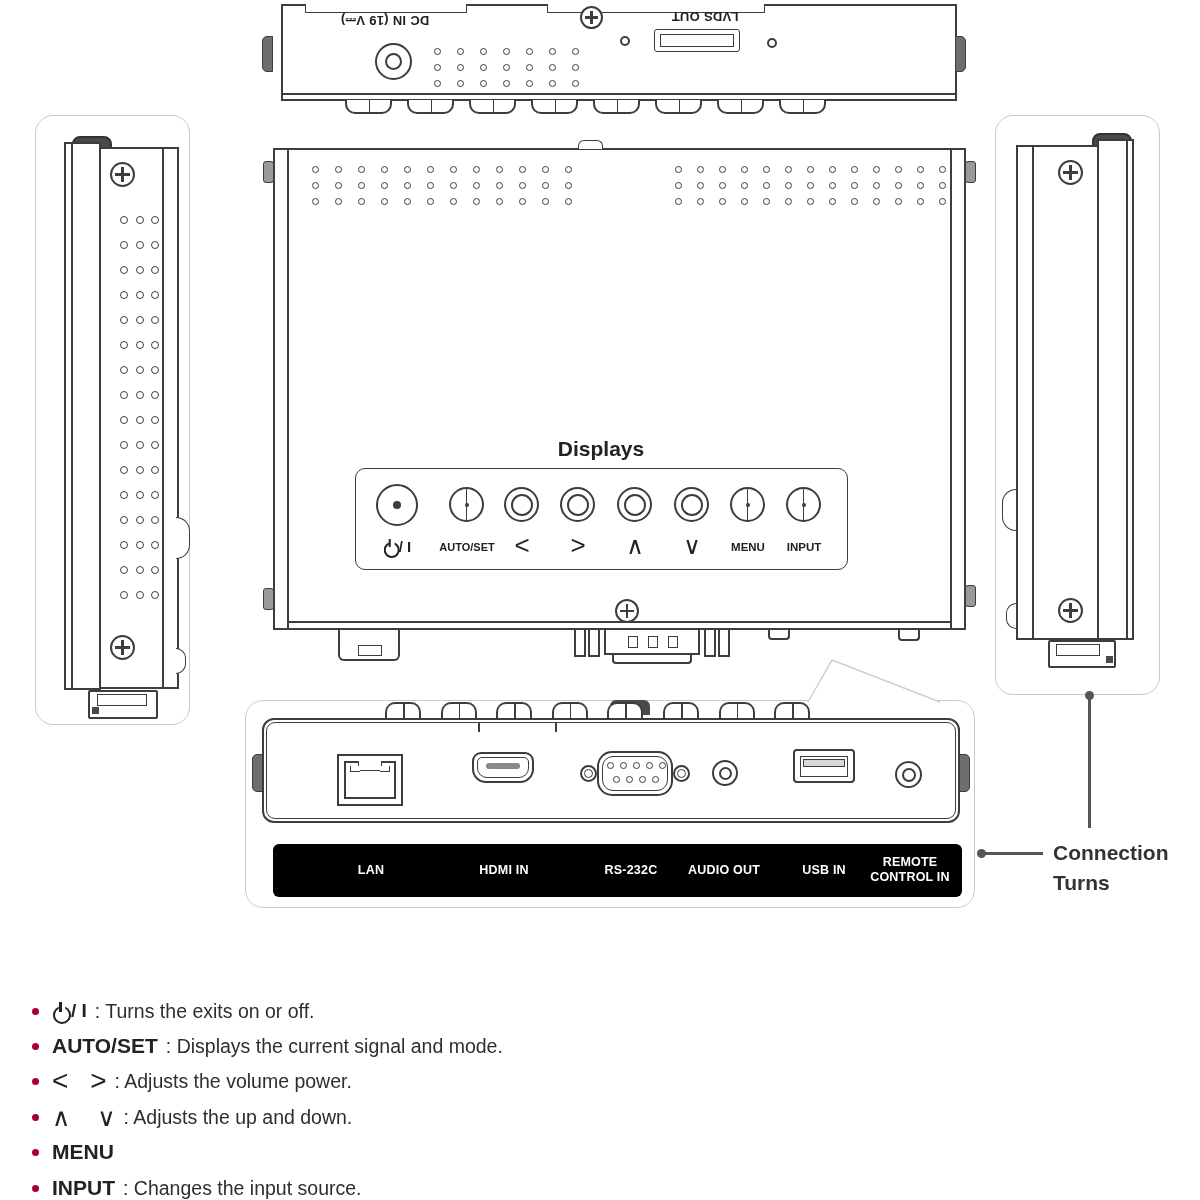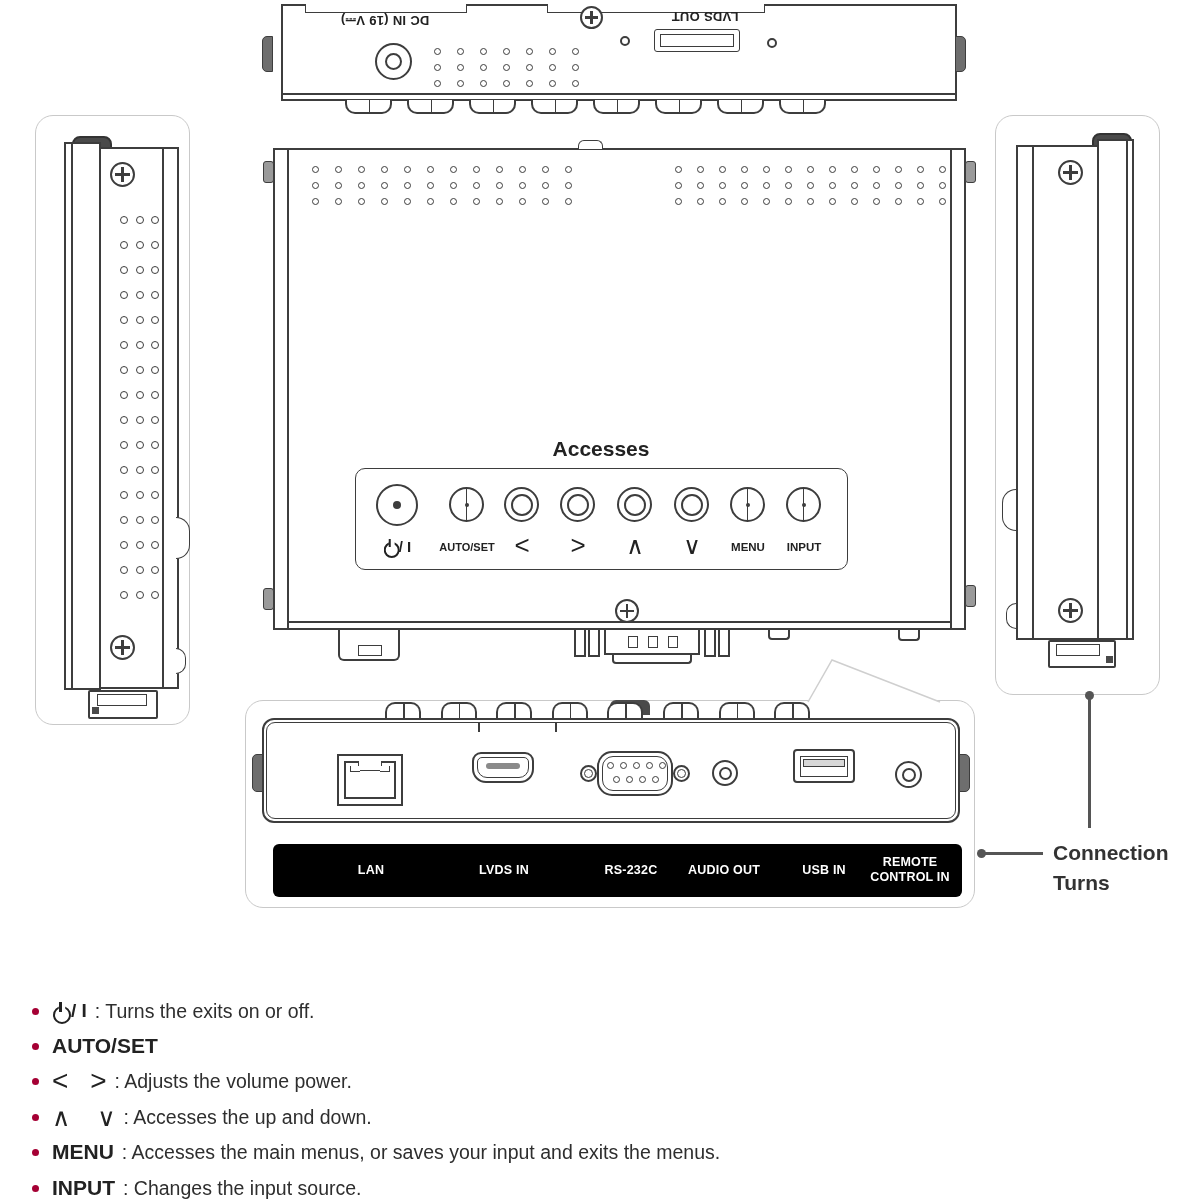--- a/index.html
+++ b/index.html
@@ -287,21 +287,21 @@
         <i style="left: 110px; top: 32px; width: 7px; height: 7px;"></i>
         <i style="left: 132px; top: 32px; width: 7px; height: 7px;"></i>
         <i style="left: 154px; top: 32px; width: 7px; height: 7px;"></i>
         <i style="left: 176px; top: 32px; width: 7px; height: 7px;"></i>
         <i style="left: 198px; top: 32px; width: 7px; height: 7px;"></i>
         <i style="left: 220px; top: 32px; width: 7px; height: 7px;"></i>
         <i style="left: 242px; top: 32px; width: 7px; height: 7px;"></i>
         <i style="left: 264px; top: 32px; width: 7px; height: 7px;"></i>
       </div>
 
-    <div class="abs" style="left:601px;top:437px;transform:translateX(-50%);font-size:21px;font-weight:bold;color:#222;">Accesses</div>
+    <div class="abs" style="left:601px;top:437px;transform:translateX(-50%);font-size:21px;font-weight:bold;color:#222;">Displays</div>
     <div class="ln thin" style="left:355px;top:468px;width:493px;height:102px;border-radius:10px;"></div>
 
     <div class="pbtn" style="left:376px;top:484px;"></div>
     <div class="lbtn" style="left:449px;top:487px;"></div>
     <div class="rbtn" style="left:504px;top:487px;"></div>
     <div class="rbtn" style="left:560px;top:487px;"></div>
     <div class="rbtn" style="left:617px;top:487px;"></div>
     <div class="rbtn" style="left:674px;top:487px;"></div>
     <div class="lbtn" style="left:730px;top:487px;"></div>
     <div class="lbtn" style="left:786px;top:487px;"></div>
@@ -411,21 +411,21 @@
 
     <div class="ln" style="left:793px;top:749px;width:62px;height:34px;border-radius:4px;"></div>
     <div class="ln thin" style="left:800px;top:756px;width:48px;height:21px;"></div>
     <div class="ln thin" style="left:803px;top:759px;width:42px;height:8px;background:#d8d8d8;"></div>
 
     <div class="jack-outer" style="left:895px;top:761px;width:27px;height:27px;"></div>
     <div class="jack-inner" style="left:901.5px;top:767.5px;width:14px;height:14px;"></div>
 
     <div class="label-bar" style="left:273px;top:844px;width:689px;height:53px;"></div>
     <div class="port-label" style="left:371px;top:863px;">LAN</div>
-    <div class="port-label" style="left:504px;top:863px;">LVDS IN</div>
+    <div class="port-label" style="left:504px;top:863px;">HDMI IN</div>
     <div class="port-label" style="left:631px;top:863px;">RS-232C</div>
     <div class="port-label" style="left:724px;top:863px;">AUDIO OUT</div>
     <div class="port-label" style="left:824px;top:863px;">USB IN</div>
     <div class="port-label two-line" style="left:910px;top:855px;">REMOTE CONTROL IN</div>
 
     <div class="leader-dot" style="left:977px;top:849px;"></div>
     <div class="leader-line" style="left:983px;top:852px;width:60px;height:3px;"></div>
     <div class="callout-text" style="left:1053px;top:838px;">Connection Turns</div>
   </div>
 
@@ -434,35 +434,35 @@
       <span class="bullet"></span>
       <span class="sym sym-pwr">
           <span class="pwr"></span>
           <span>/ I</span>
         </span>
       <span class="dtext">: Turns the exits on or off.</span>
     </div>
     <div class="desc-row" style="top:1031px;">
       <span class="bullet"></span>
       <span class="sym sym-big">AUTO/SET</span>
+      <span class="dtext">: Displays the current signal and mode.</span>
     </div>
     <div class="desc-row" style="top:1066px;">
       <span class="bullet"></span>
       <span class="sym sym-lr">&lt; &gt;</span>
       <span class="dtext">: Adjusts the volume power.</span>
     </div>
     <div class="desc-row" style="top:1102px;">
       <span class="bullet"></span>
       <span class="sym sym-ud">∧ ∨</span>
-      <span class="dtext">: Accesses the up and down.</span>
+      <span class="dtext">: Adjusts the up and down.</span>
     </div>
     <div class="desc-row" style="top:1137px;">
       <span class="bullet"></span>
       <span class="sym sym-big">MENU</span>
-      <span class="dtext">: Accesses the main menus, or saves your input and exits the menus.</span>
     </div>
     <div class="desc-row" style="top:1173px;">
       <span class="bullet"></span>
       <span class="sym sym-big">INPUT</span>
       <span class="dtext">: Changes the input source.</span>
     </div>
   </div>
 
 </div>
 

